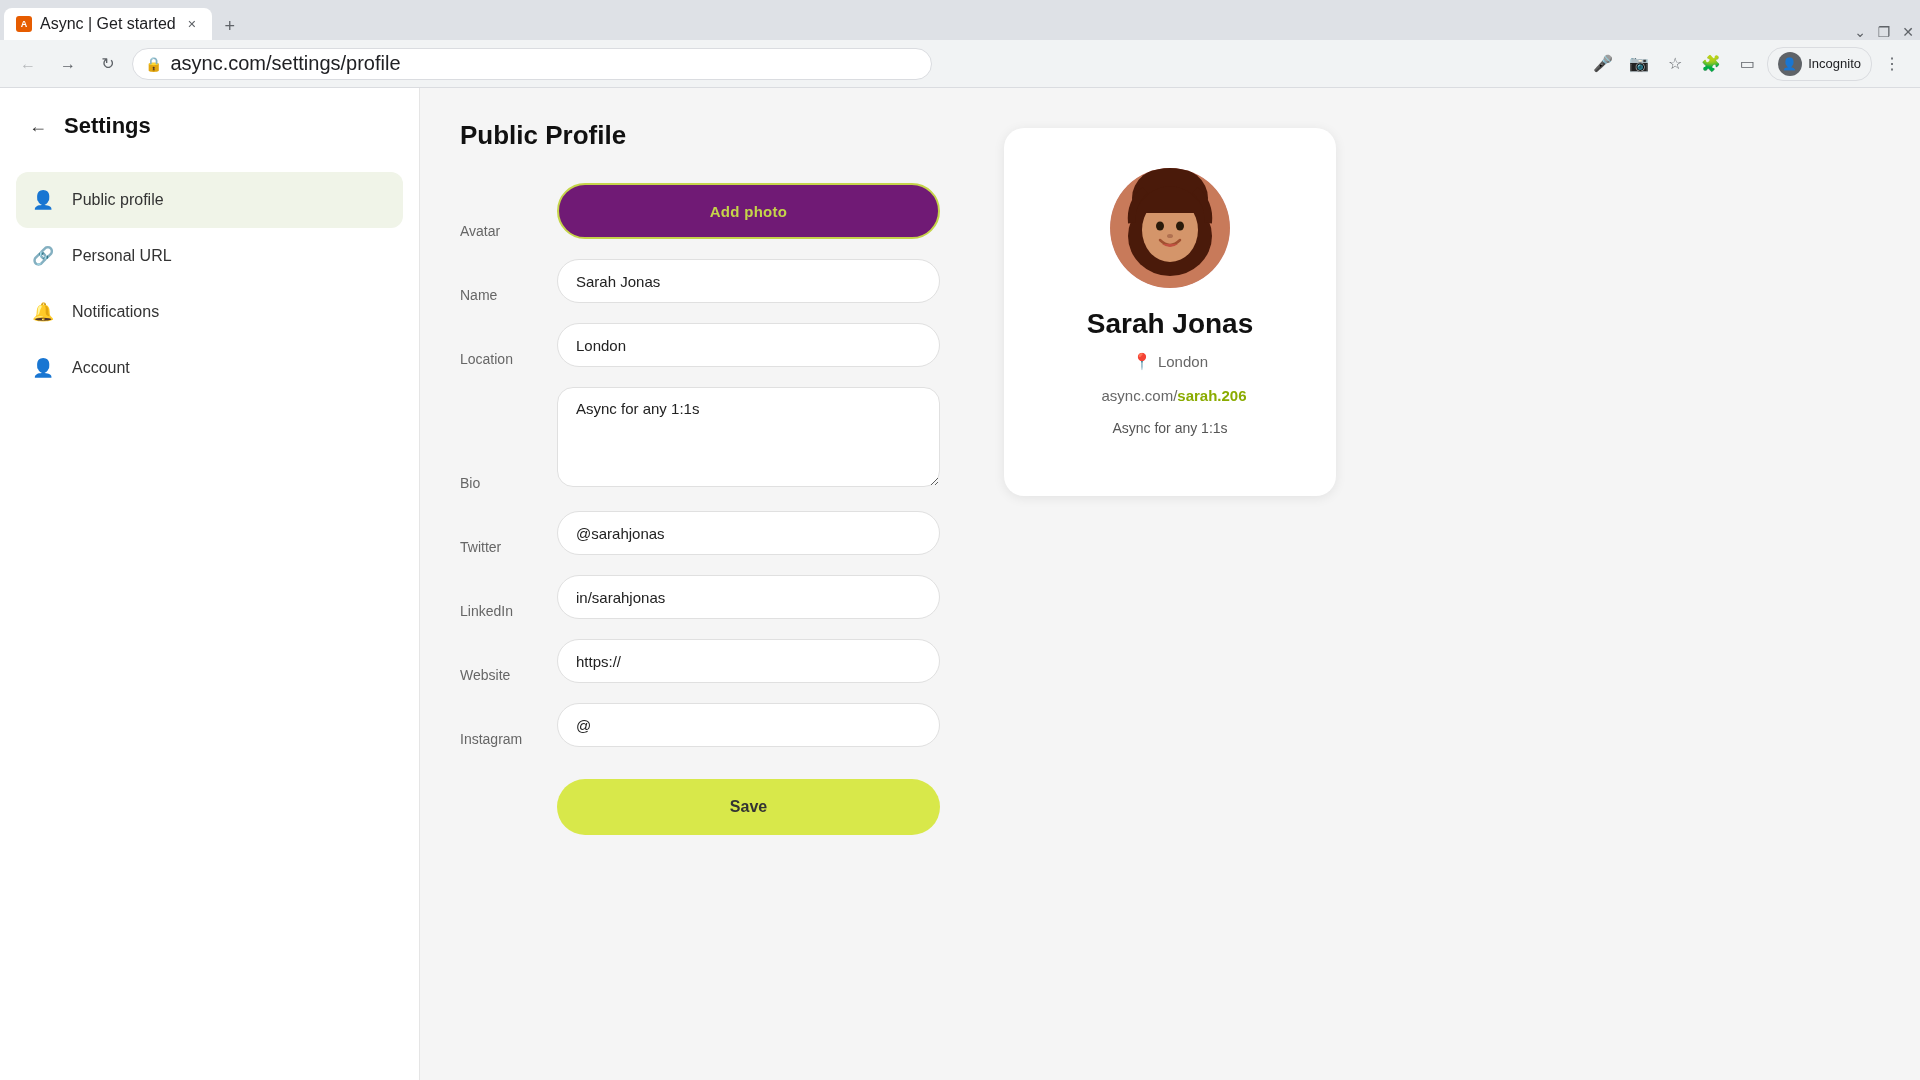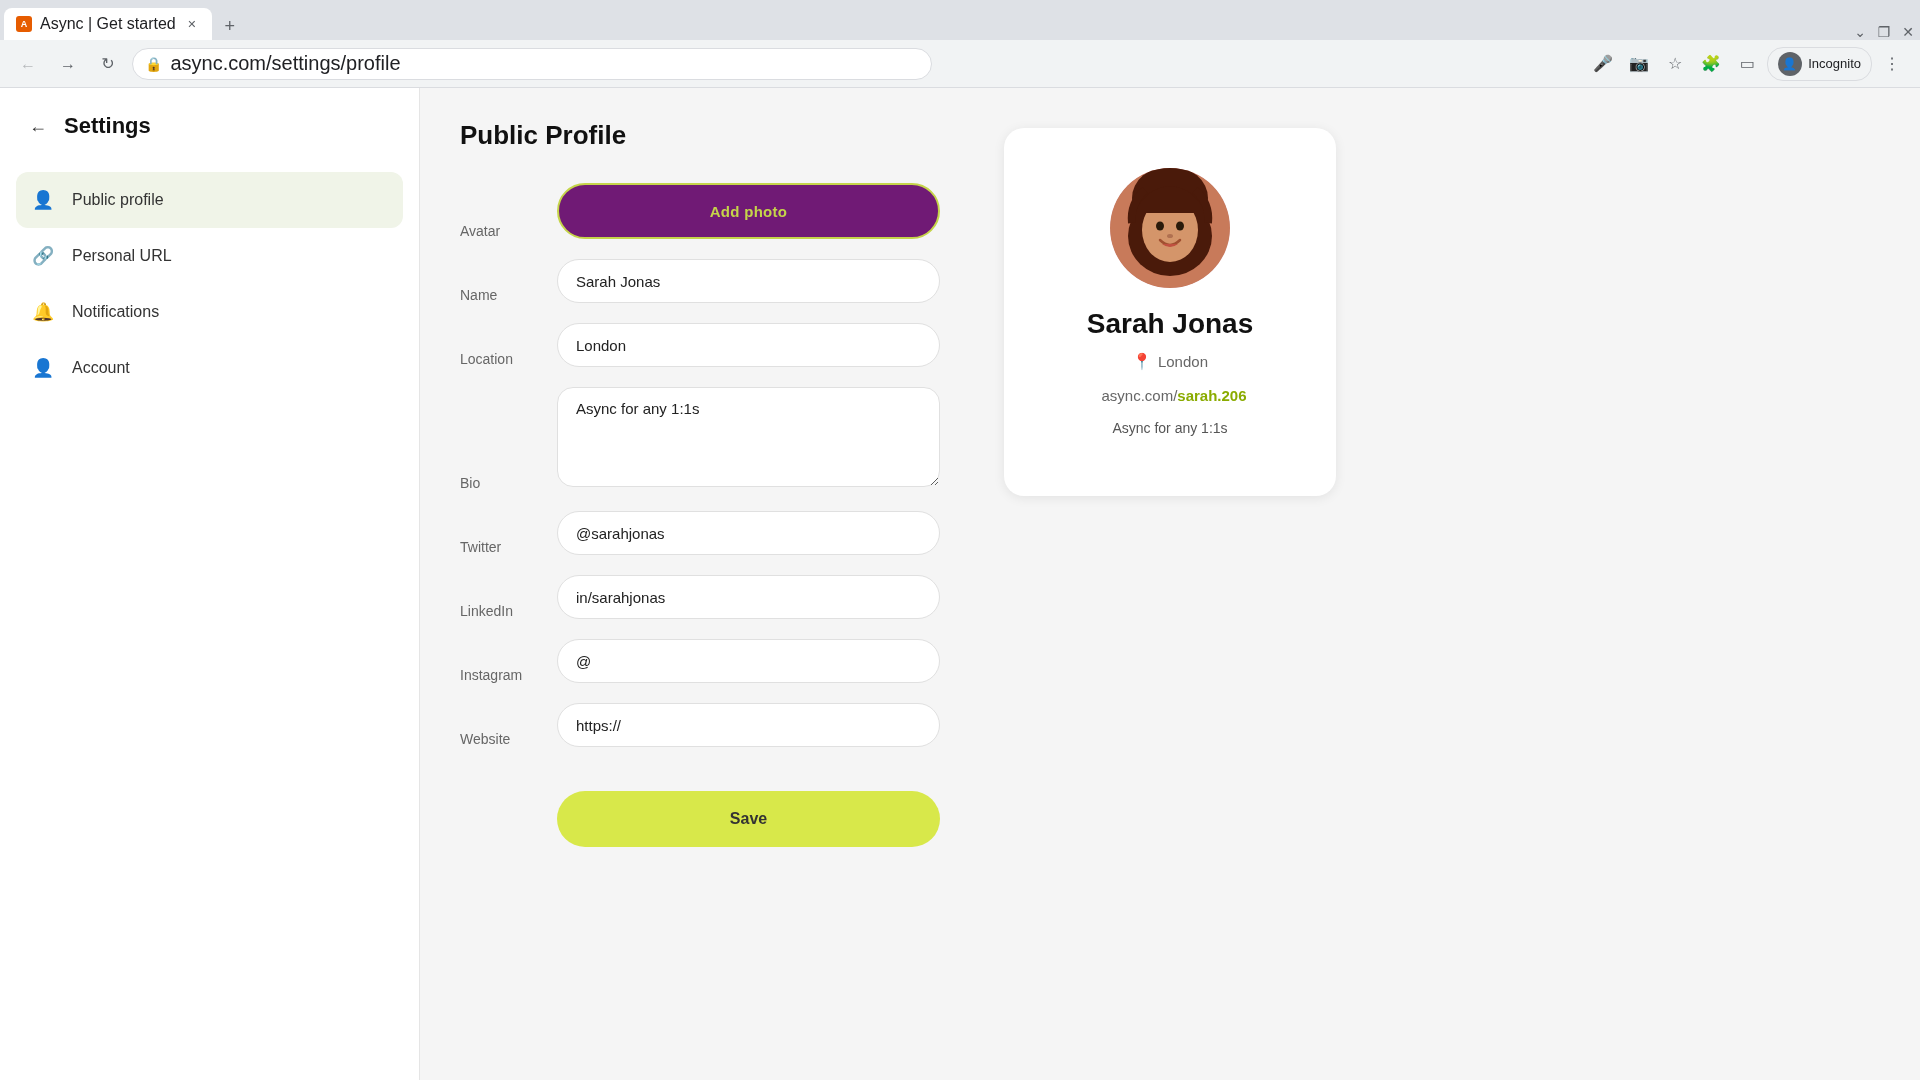--- a/index.html
+++ b/index.html
@@ -338,21 +338,21 @@
     .save-btn {
       width: 100%;
       height: 56px;
       background: #d8e84a;
       border: none;
       border-radius: 28px;
       cursor: pointer;
       font-size: 16px;
       font-weight: 600;
       color: #333;
-      margin-top: 24px;
+      margin-top: 12px;
     }
 
     
     .preview-panel {
       width: 380px;
       flex-shrink: 0;
       display: flex;
       align-items: flex-start;
       justify-content: center;
       padding: 40px 24px;
@@ -530,26 +530,26 @@
         </div>
         <div class="form-row">
           <div class="form-label">Twitter</div>
           <div class="form-field"><input class="input-field" type="text" value="@sarahjonas" style=""></div>
         </div>
         <div class="form-row">
           <div class="form-label">LinkedIn</div>
           <div class="form-field"><input class="input-field" type="text" value="in/sarahjonas" style=""></div>
         </div>
         <div class="form-row">
+          <div class="form-label">Website</div>
+          <div class="form-field"><input class="input-field" type="text" value="https://" style=""></div>
+        </div>
+        <div class="form-row">
           <div class="form-label">Instagram</div>
           <div class="form-field"><input class="input-field" type="text" value="@" style=""></div>
-        </div>
-        <div class="form-row">
-          <div class="form-label">Website</div>
-          <div class="form-field"><input class="input-field" type="text" value="https://" style=""></div>
         </div>
       </div>
 
     <div class="form-row">
       <div class="form-label"></div>
       <div class="form-field">
         <button class="save-btn">Save</button>
       </div>
     </div>
   </div>

